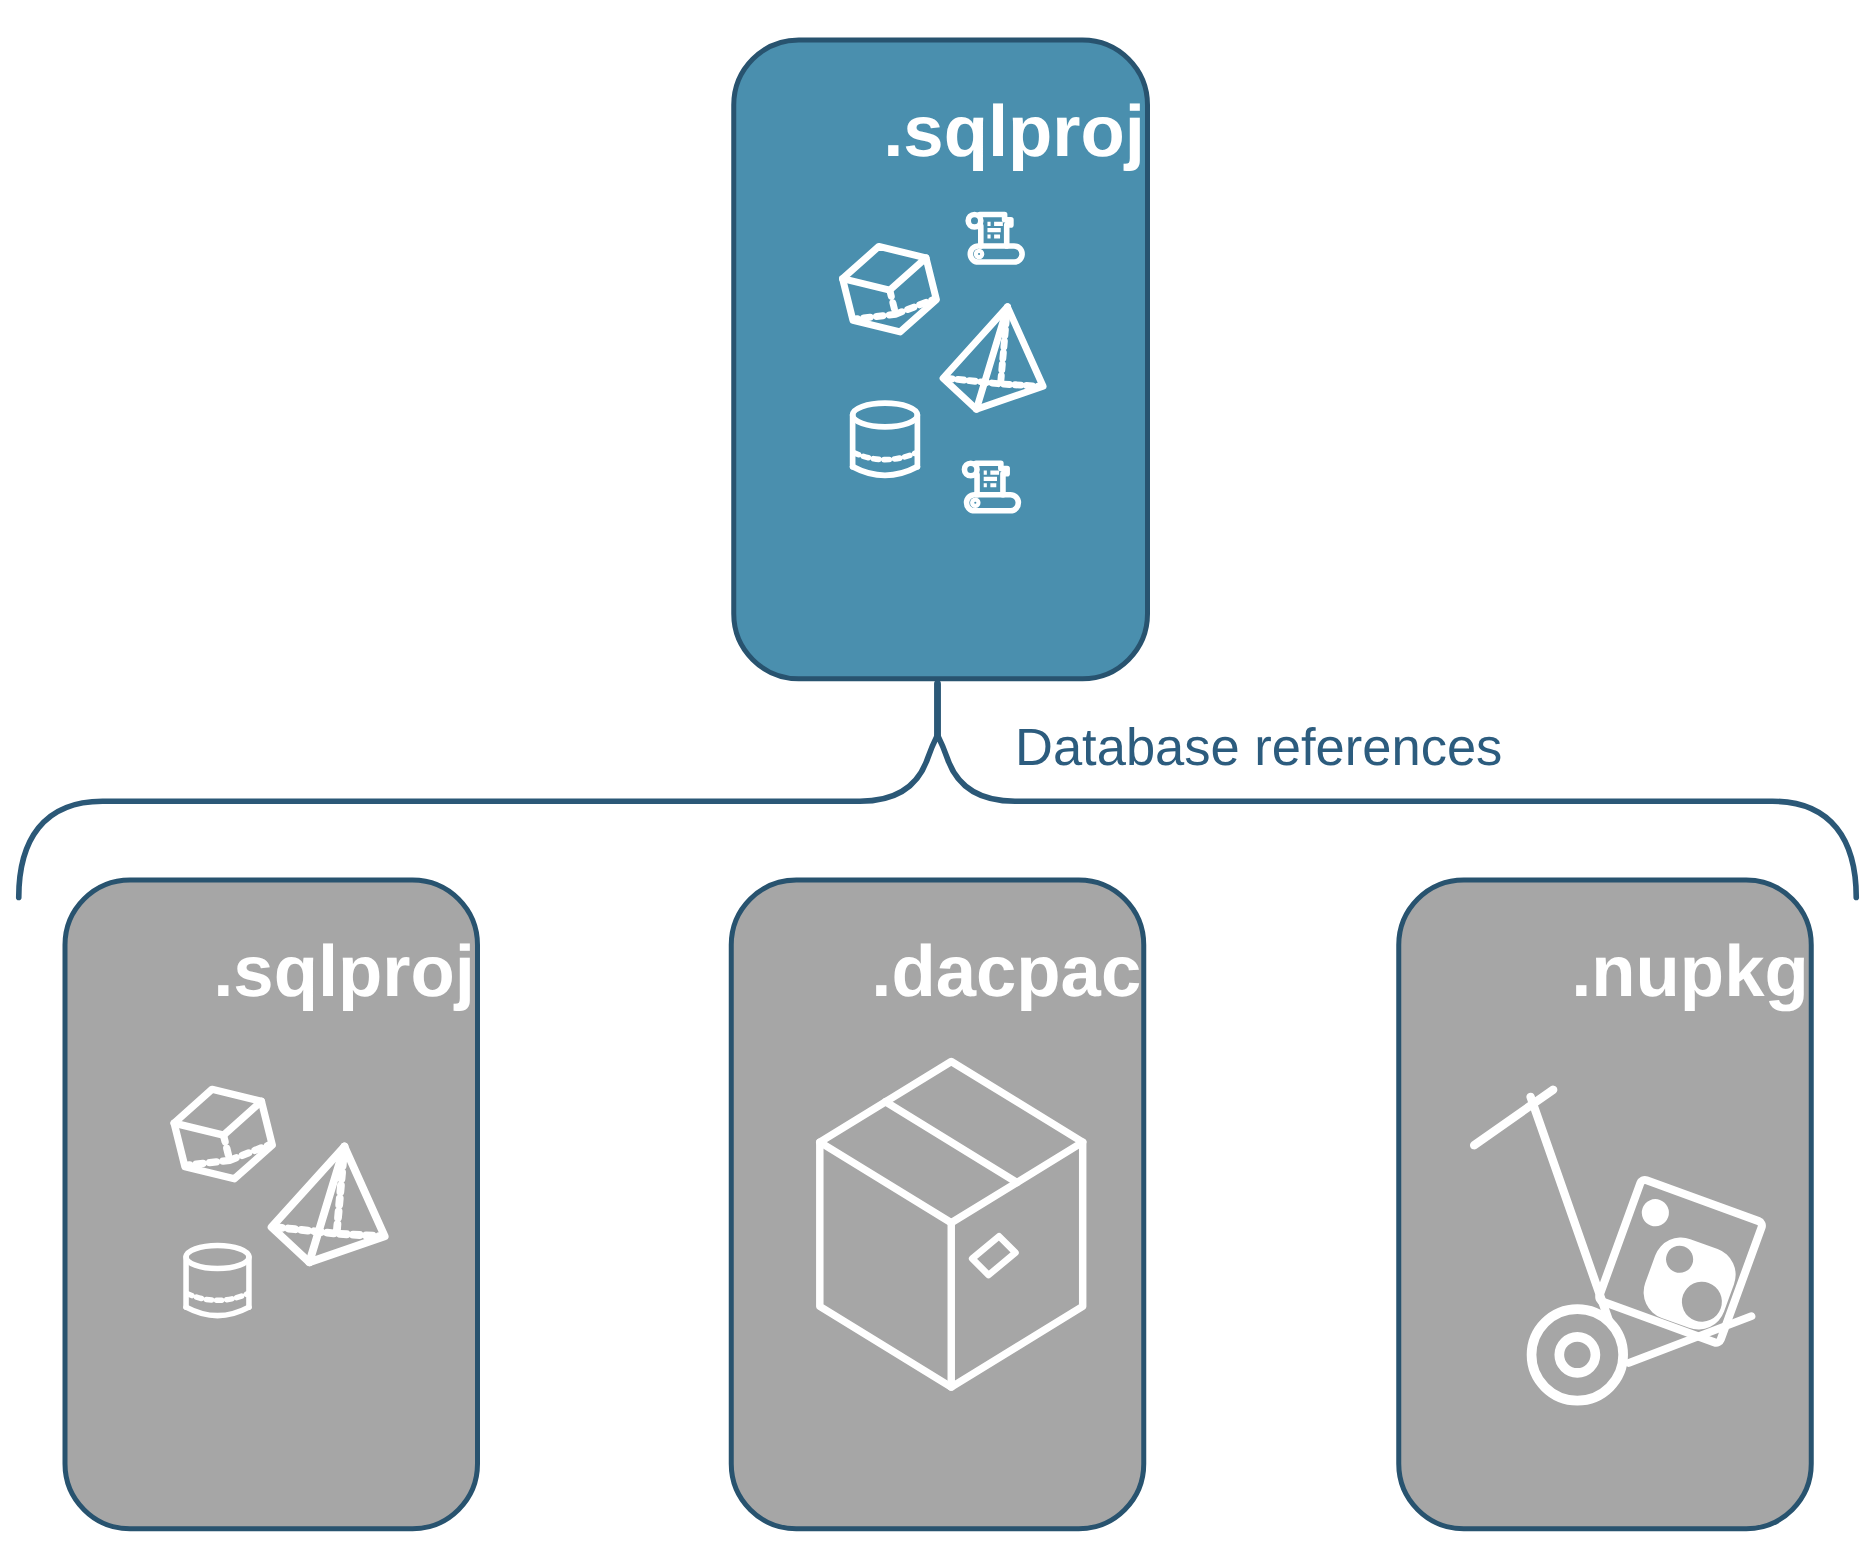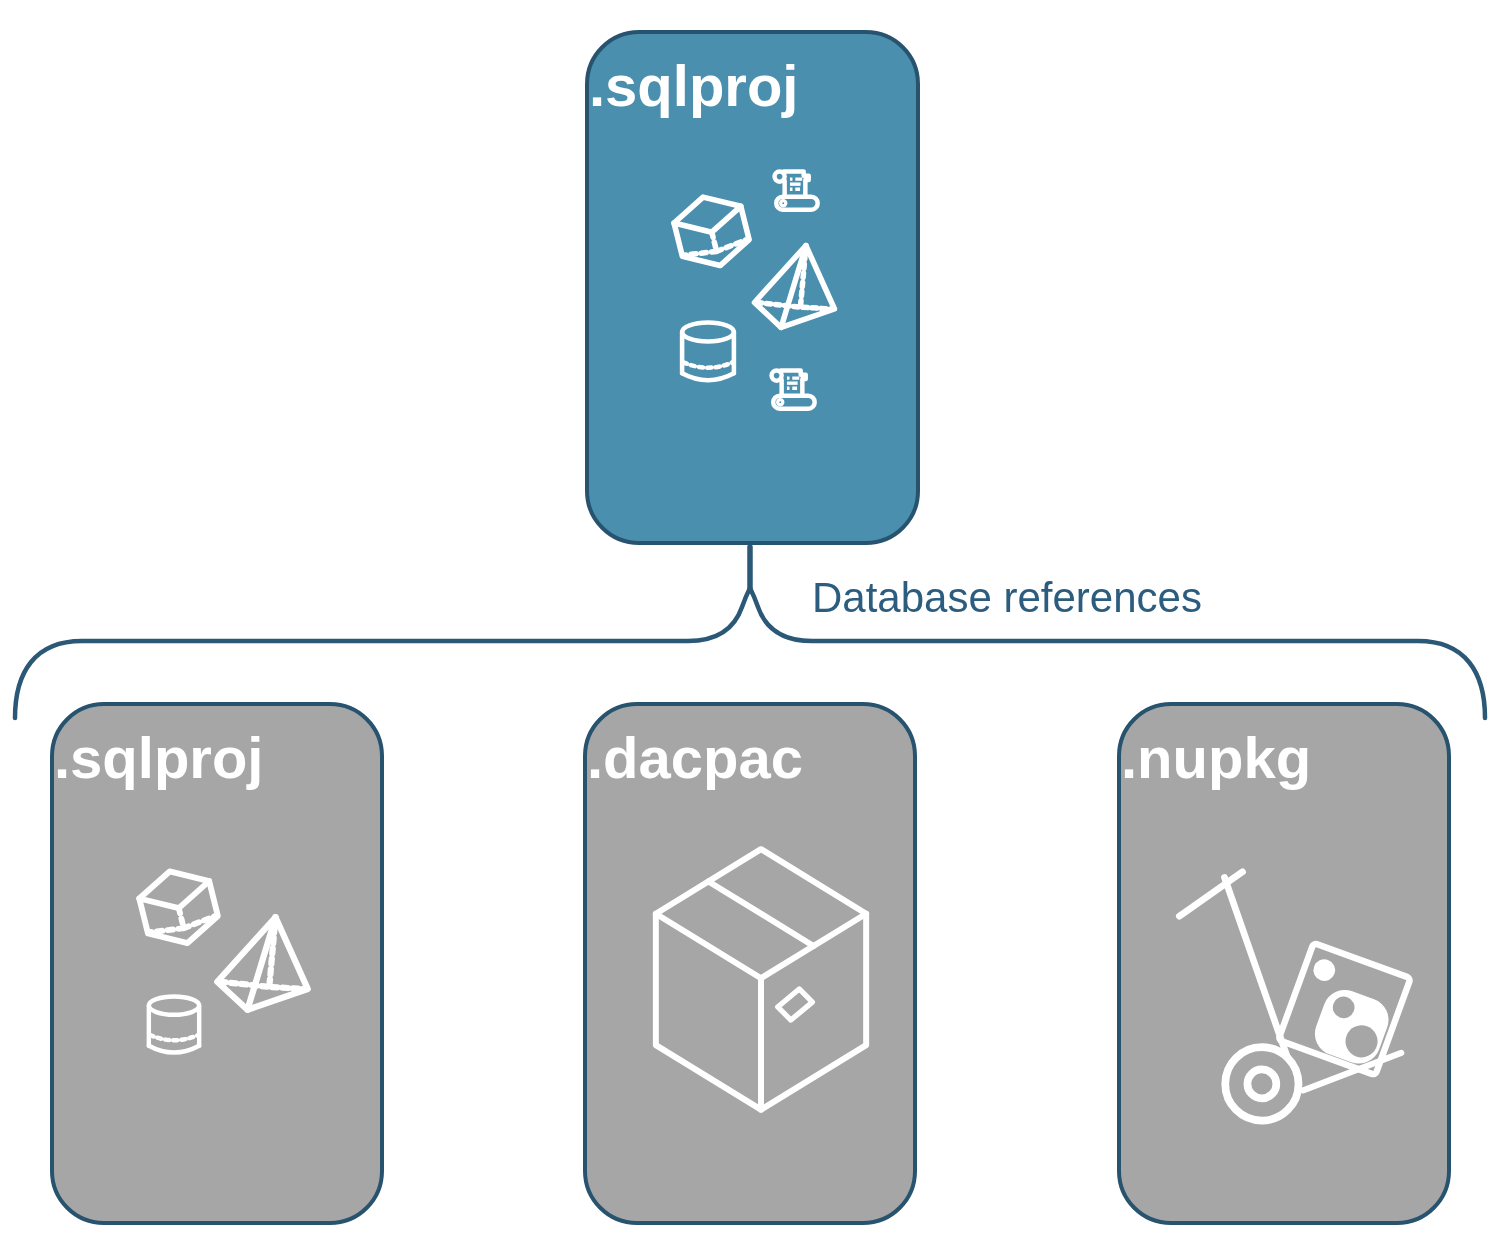--- a/index.html
+++ b/index.html
@@ -7,21 +7,21 @@
     position:relative;width:1500px;height:1250px;background:#ffffff;
     font-family:"Liberation Sans",sans-serif;overflow:hidden;
   }
   .box{position:absolute;box-sizing:border-box;border:4px solid #28536f;border-radius:54px;}
   .box-parent{left:585px;top:30px;width:335px;height:515px;background:#4a8fae;}
   .box-child{top:702px;width:334px;height:523px;background:#a6a6a6;}
   #child-sqlproj{left:50px;}
   #child-dacpac{left:583px;}
   #child-nupkg{left:1117px;}
   .box-label{
-    position:absolute;left:0;right:0;top:20px;text-align:left;
+    position:absolute;left:0;right:0;top:40px;text-align:right;
     font-size:58px;font-weight:bold;color:#ffffff;line-height:1.1;
   }
   .icon{position:absolute;}
   svg.icon{overflow:visible;}
   .brace-layer{position:absolute;left:0;top:0;pointer-events:none;}
   .brace-label{
     position:absolute;left:812px;top:576px;
     font-size:42px;font-weight:normal;color:#2c5c7e;line-height:1.05;white-space:nowrap;
   }
 </style>

